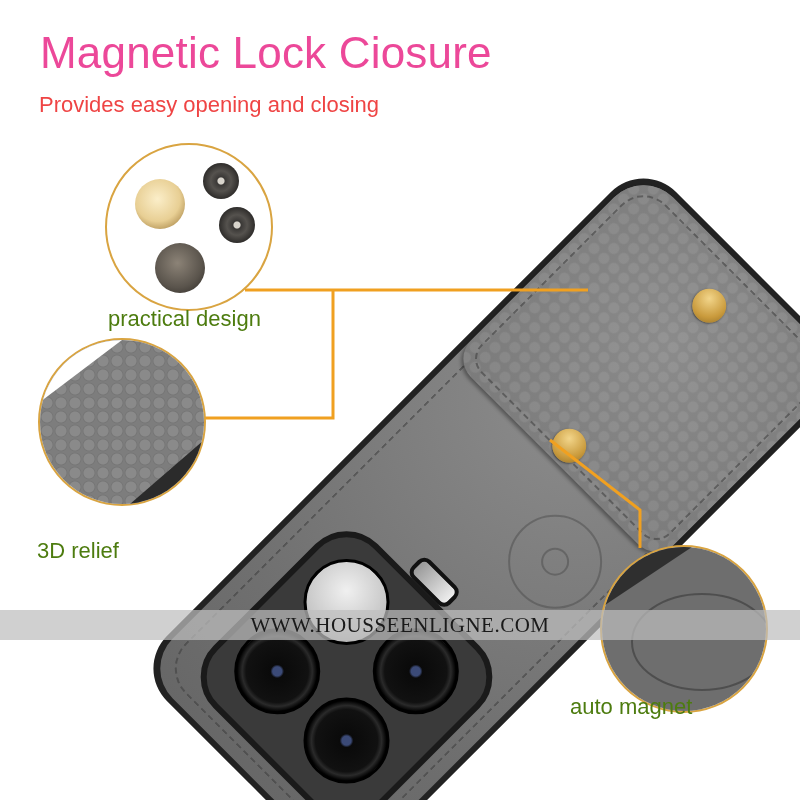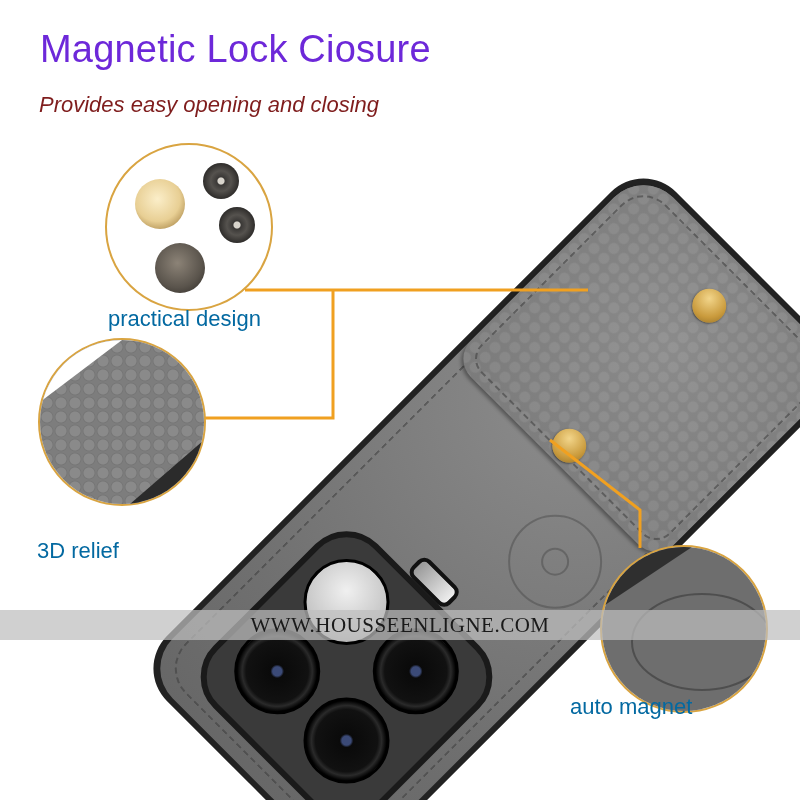--- a/index.html
+++ b/index.html
@@ -1,20 +1,20 @@
 <!DOCTYPE html>
 <html><head>
 <meta charset="utf-8">
 <style>
   html, body { margin:0; padding:0; }
   body { width:800px; height:800px; background:#ffffff; position:relative; overflow:hidden; font-family:"Liberation Sans", sans-serif; }
   .abs { position:absolute; }
-  .title { left:40px; top:28px; font-size:38px; color:#6d28d9; letter-spacing:0.2px; white-space:nowrap; }
-  .subtitle { left:39px; top:92px; font-size:22px; color:#7f1d1d; white-space:nowrap;font-style:italic; }
-  .label { font-size:22px; color:#0369a1; white-space:nowrap; }
+  .title { left:40px; top:28px; font-size:44px; color:#ec4899; letter-spacing:0.2px; white-space:nowrap; }
+  .subtitle { left:39px; top:92px; font-size:22px; color:#ef4444; white-space:nowrap; }
+  .label { font-size:22px; color:#4d7c0f; white-space:nowrap; }
 
   
   .phone-wrap { left:0; top:0; width:800px; height:800px; }
   .phone {
     position:absolute; left:255px; top:120px; width:300px; height:720px;
     transform-origin: 150px 360px;
     transform: translate(90px,40px) rotate(45deg);
     background:#222; border-radius:46px;
   }
   .case {

